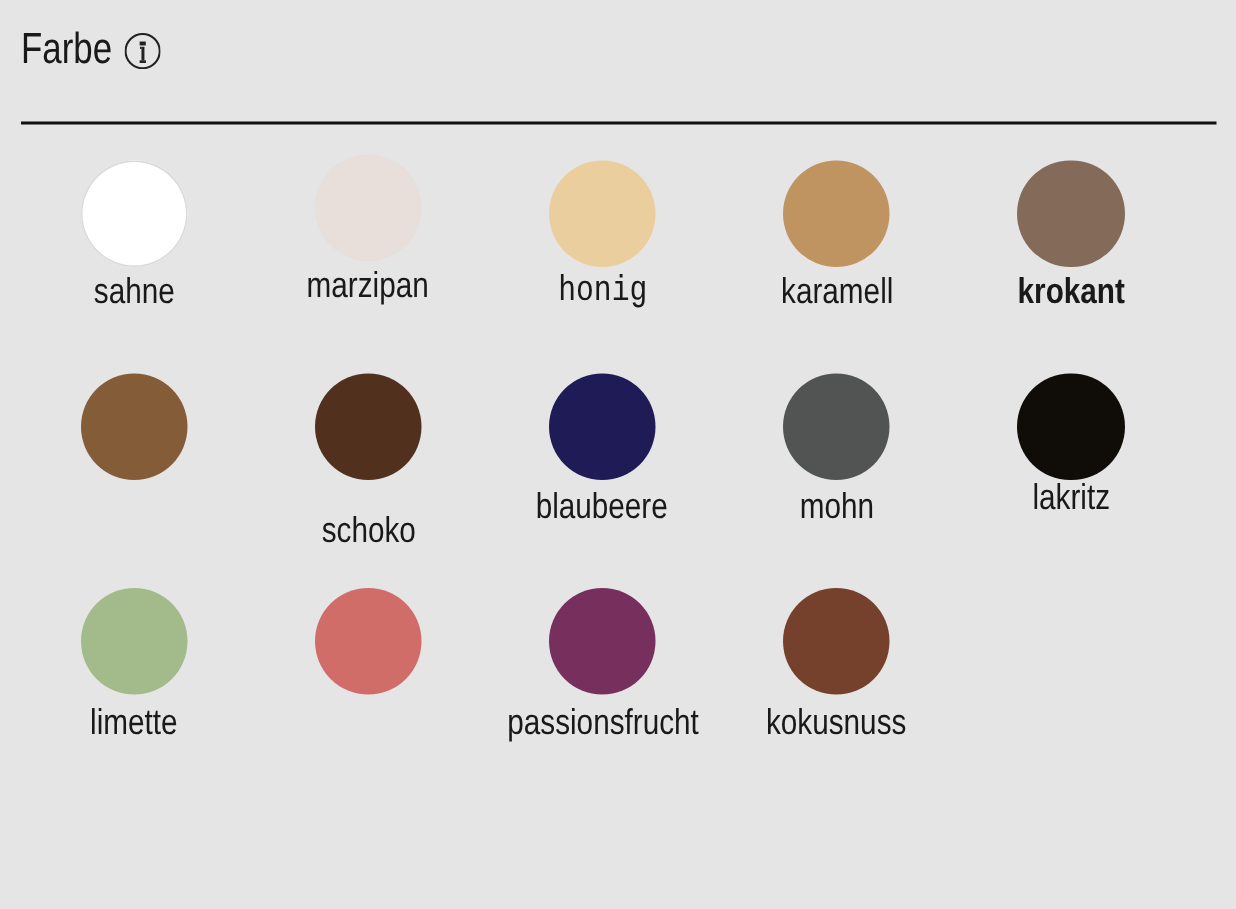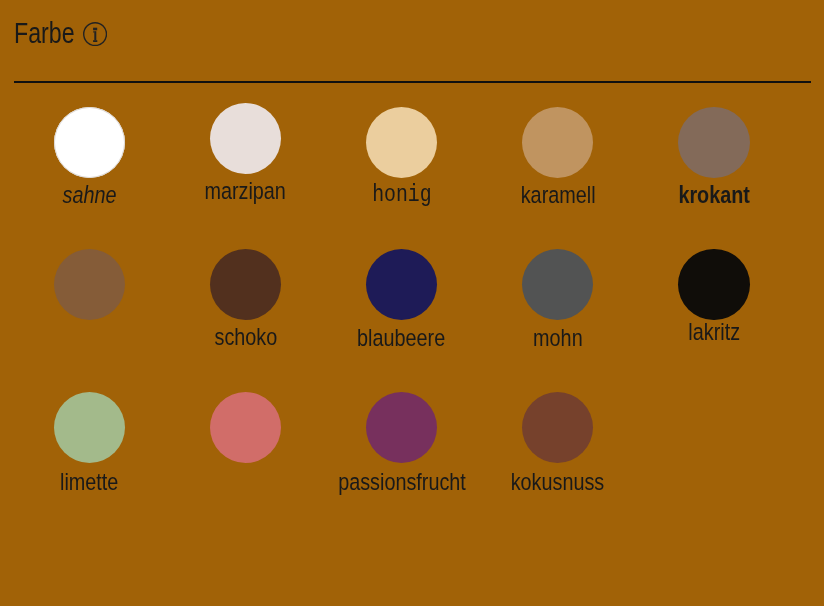--- a/index.html
+++ b/index.html
@@ -1,19 +1,19 @@
 <!DOCTYPE html>
 <html><head>
 <meta charset="utf-8">
 <style>
   html,body{margin:0;padding:0;background:#ffffff;}
   body{width:824px;height:606px;overflow:hidden;
        font-family:"Liberation Sans",sans-serif;color:#191919;
        -webkit-font-smoothing:antialiased;}
-  .page{position:relative;width:824px;height:606px;background:#a16207;}
+  .page{position:relative;width:824px;height:606px;background:#e5e5e5;}
 
   .header{position:absolute;left:0;top:0;}
   .title{position:absolute;left:13.7px;top:19.0px;font-size:29px;line-height:29px;
          transform:scaleX(0.801);transform-origin:left top;white-space:nowrap;}
   .info-icon{position:absolute;left:82.6px;top:21.9px;width:24.2px;height:24.2px;}
 
   .divider{position:absolute;left:14px;top:81px;width:797px;height:2.2px;background:#101010;}
 
   .cell{position:absolute;width:160px;margin-left:-80px;text-align:center;}
   .swatch{width:70.6px;height:70.6px;border-radius:50%;margin:0 auto;}
@@ -32,21 +32,21 @@
         <circle cx="12.1" cy="12.1" r="11.4" fill="none" stroke="#222222" stroke-width="1.4"></circle>
         <rect x="10.1" y="5.7" width="4.1" height="2.6" fill="#222222"></rect>
         <rect x="11.3" y="9.2" width="2.0" height="9.0" fill="#222222"></rect>
         <rect x="10.3" y="9.2" width="1.1" height="1.4" fill="#222222"></rect>
         <rect x="10.1" y="18.2" width="4.2" height="1.8" fill="#222222"></rect>
       </svg>
     </span>
   </div>
   <div class="divider" style="background: rgb(16, 16, 16);"></div>
   <div class="grid">
-      <div class="cell" style="left: 89.1px; top: 106.6px; font-style: italic;">
+      <div class="cell" style="left: 89.1px; top: 106.6px;">
         <div class="swatch" style="width: 71.2px; height: 71.2px; background: rgb(255, 255, 255); box-shadow: rgb(221, 216, 212) 0px 0px 0px 1px inset;"></div>
         <div class="lblwrap" style="margin-top: 4.9px;"><span class="label">sahne</span></div>
       </div>
       <div class="cell" style="left: 245.4px; top: 103px;">
         <div class="swatch" style="width: 71.2px; height: 71.2px; background: rgb(232, 222, 218);"></div>
         <div class="lblwrap" style="margin-top: 4.9px;"><span class="label">marzipan</span></div>
       </div>
       <div class="cell" style="left: 401.6px; top: 106.6px;">
         <div class="swatch" style="width: 71.2px; height: 71.2px; background: rgb(235, 206, 158);"></div>
         <div class="lblwrap" style="margin-top: 4.9px; font-family: Liberation Mono, monospace;"><span class="label">honig</span></div>
@@ -57,21 +57,21 @@
       </div>
       <div class="cell" style="left: 714px; top: 106.6px; font-weight: bold;">
         <div class="swatch" style="width: 71.2px; height: 71.2px; background: rgb(131, 106, 89);"></div>
         <div class="lblwrap" style="margin-top: 4.9px;"><span class="label">krokant</span></div>
       </div>
       <div class="cell" style="left: 89.1px; top: 248.8px;">
         <div class="swatch" style="width: 71.2px; height: 71.2px; background: rgb(133, 92, 56);"></div>
       </div>
       <div class="cell" style="left: 245.4px; top: 248.8px;">
         <div class="swatch" style="width: 71.2px; height: 71.2px; background: rgb(82, 48, 30);"></div>
-        <div class="lblwrap" style="margin-top: 5px;"><span class="label">schoko</span></div>
+        <div class="lblwrap" style="margin-top: 22px;"><span class="label">schoko</span></div>
       </div>
       <div class="cell" style="left: 401.6px; top: 248.8px;">
         <div class="swatch" style="width: 71.2px; height: 71.2px; background: rgb(30, 27, 87);"></div>
         <div class="lblwrap" style="margin-top: 6px;"><span class="label">blaubeere</span></div>
       </div>
       <div class="cell" style="left: 557.8px; top: 248.8px;">
         <div class="swatch" style="width: 71.2px; height: 71.2px; background: rgb(82, 83, 83);"></div>
         <div class="lblwrap" style="margin-top: 6px;"><span class="label">mohn</span></div>
       </div>
       <div class="cell" style="left: 714px; top: 248.8px;">

